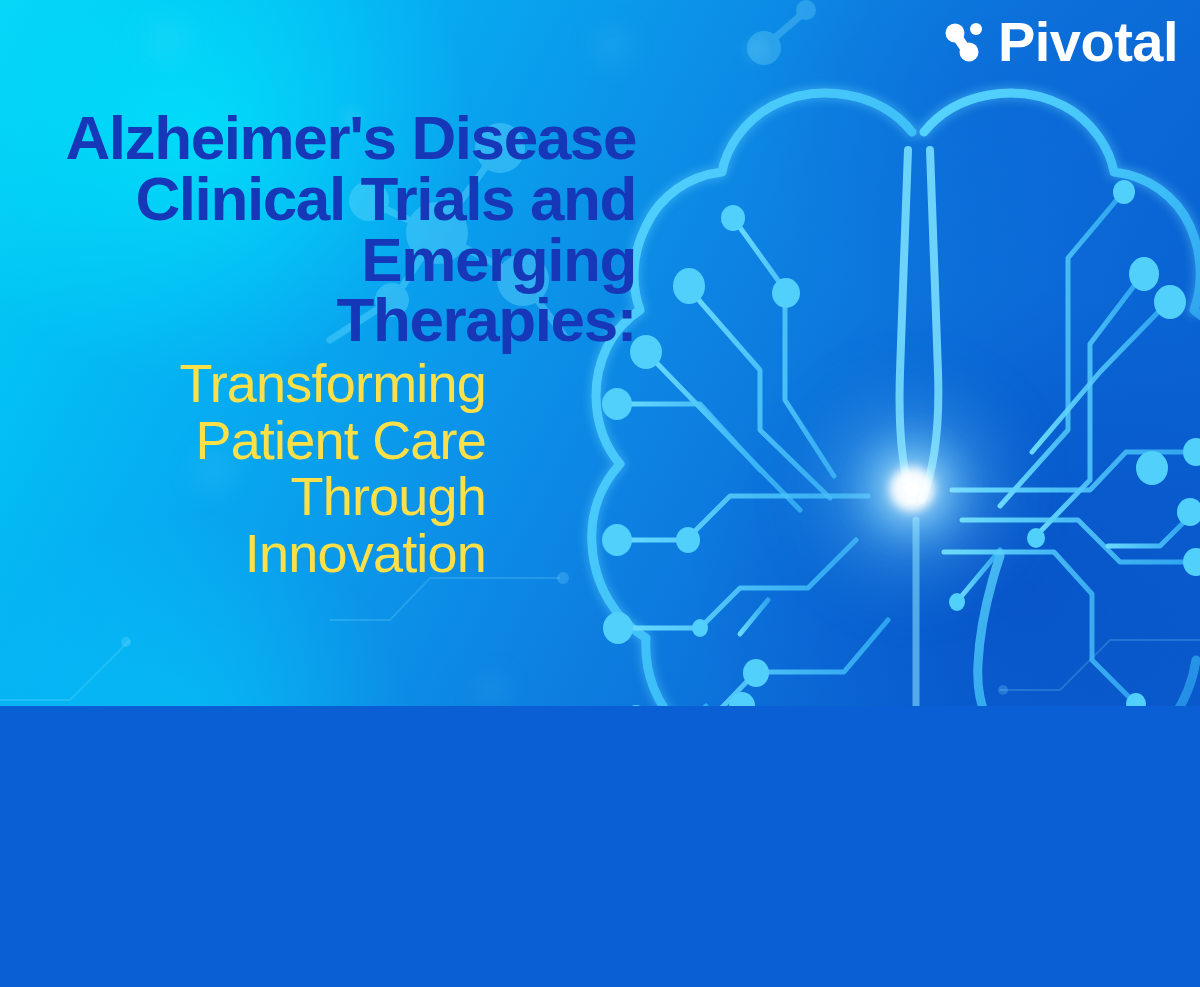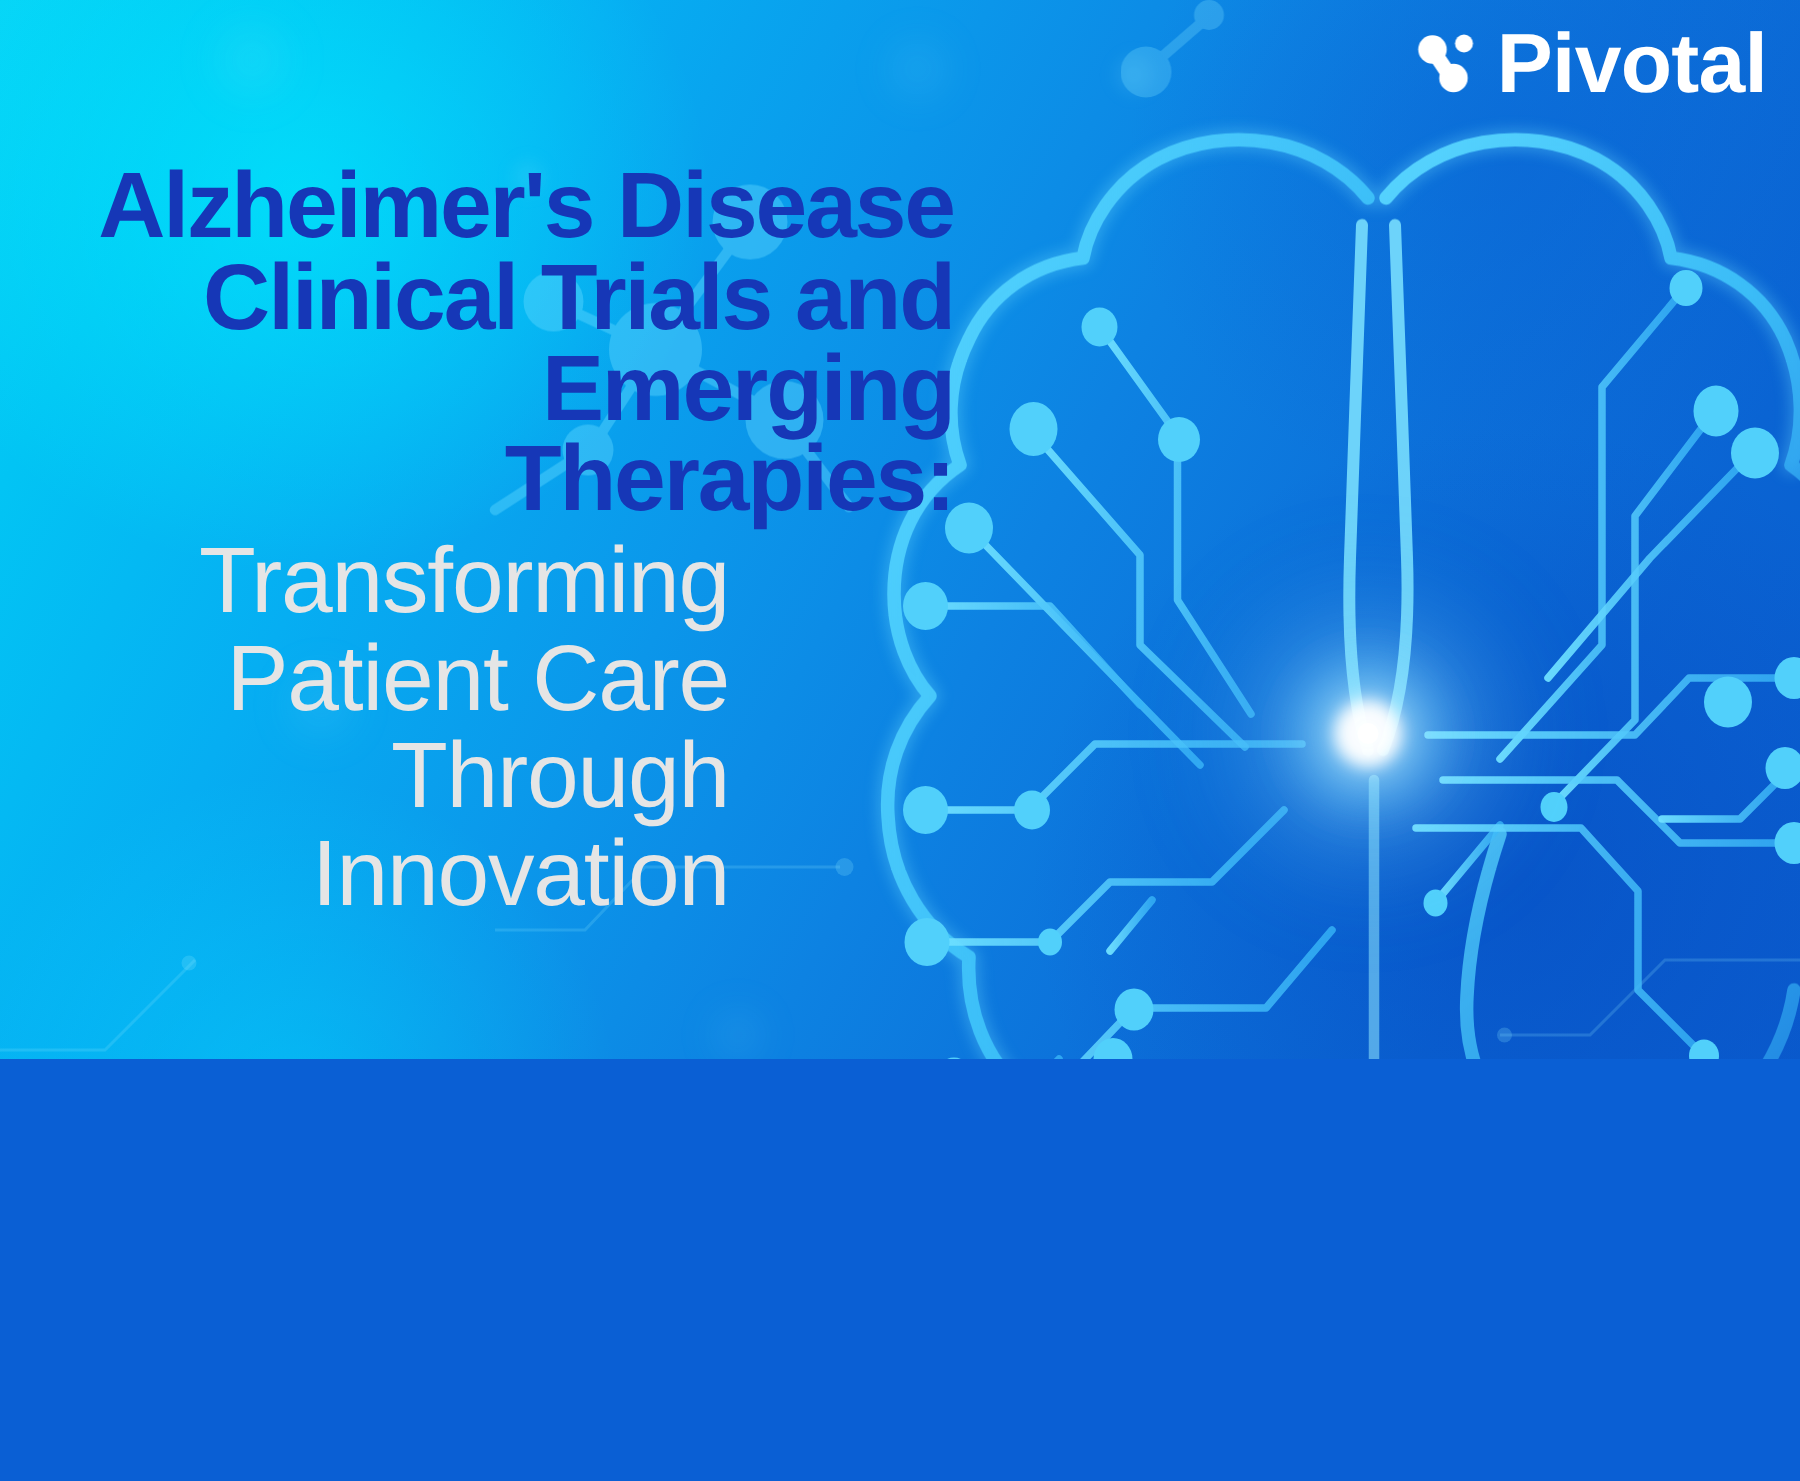--- a/index.html
+++ b/index.html
@@ -96,22 +96,22 @@
     margin: 0;
     color: #1637b7;
     font-size: 62px;
     font-weight: 700;
     line-height: 0.98;
     letter-spacing: -1.4px;
     max-width: 580px;
   }
   .subhead {
     margin: 4px 0 0 0;
-    color: #e5e5e5;
-    font-size: 62px;
+    color: #fde047;
+    font-size: 54px;
     font-weight: 400;
     line-height: 1.05;
     letter-spacing: -0.8px;
     max-width: 430px;
   }
 </style>
 </head>
 <body>
 
 <div id="banner">

